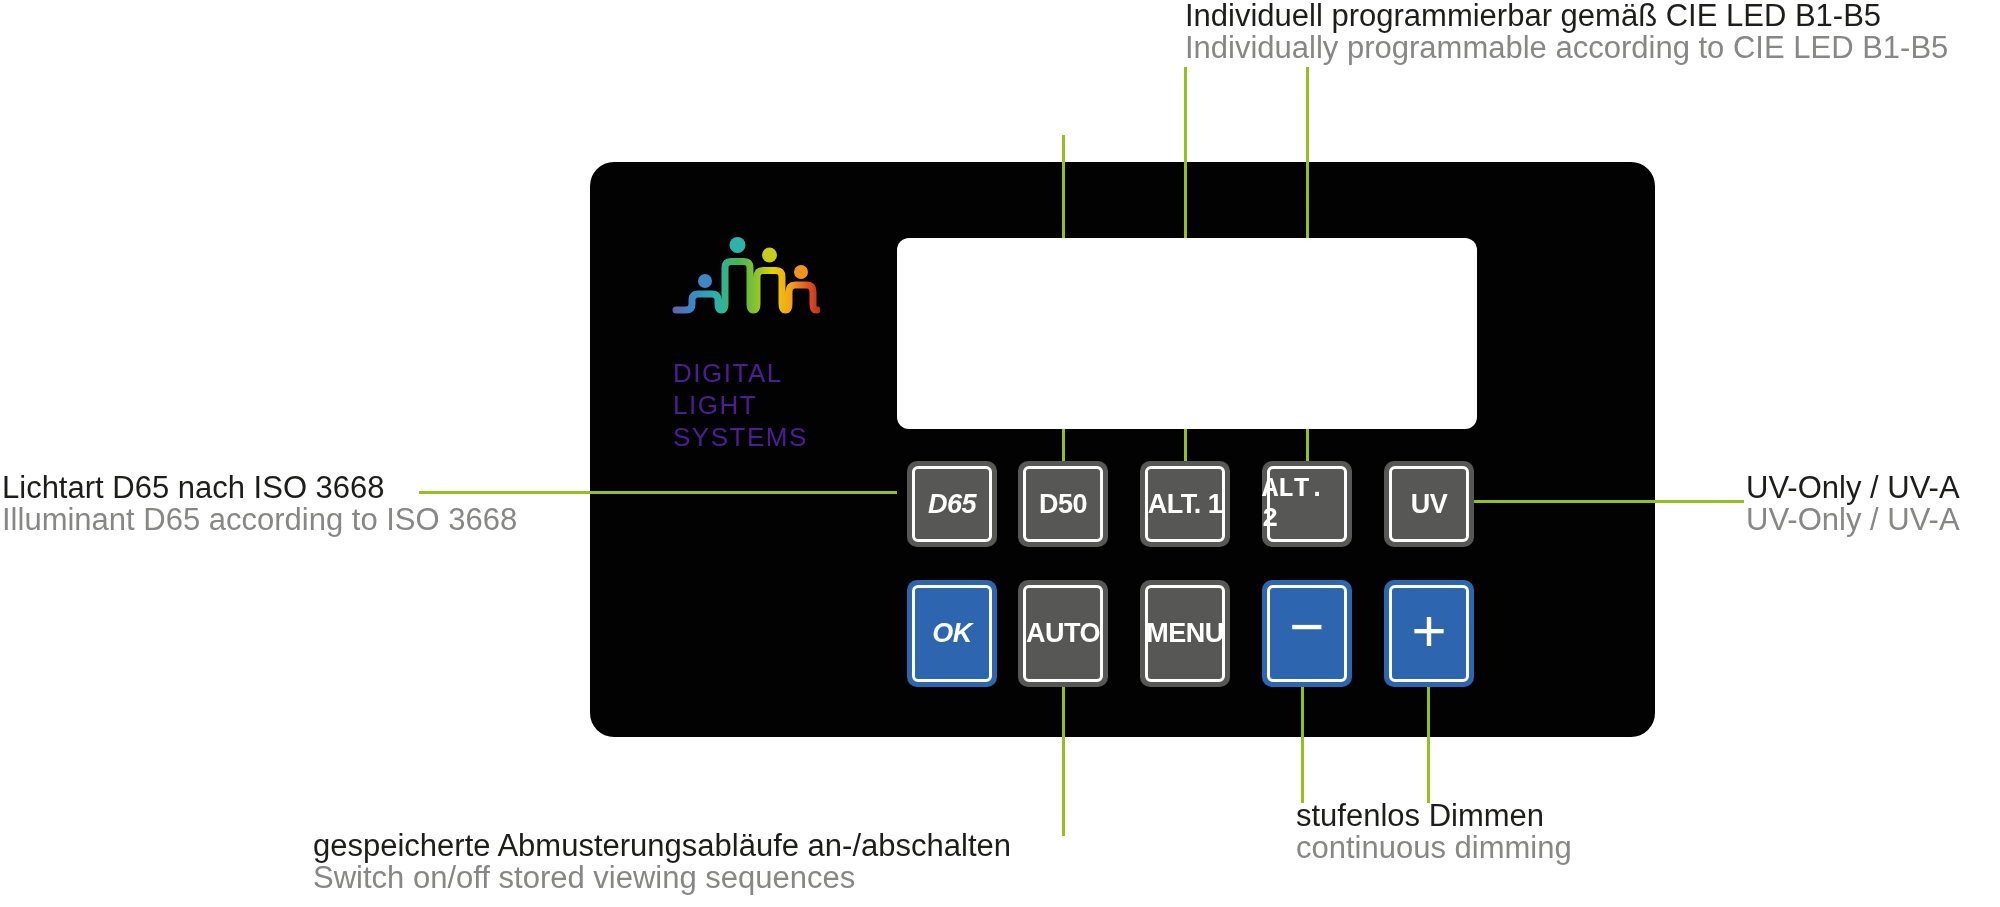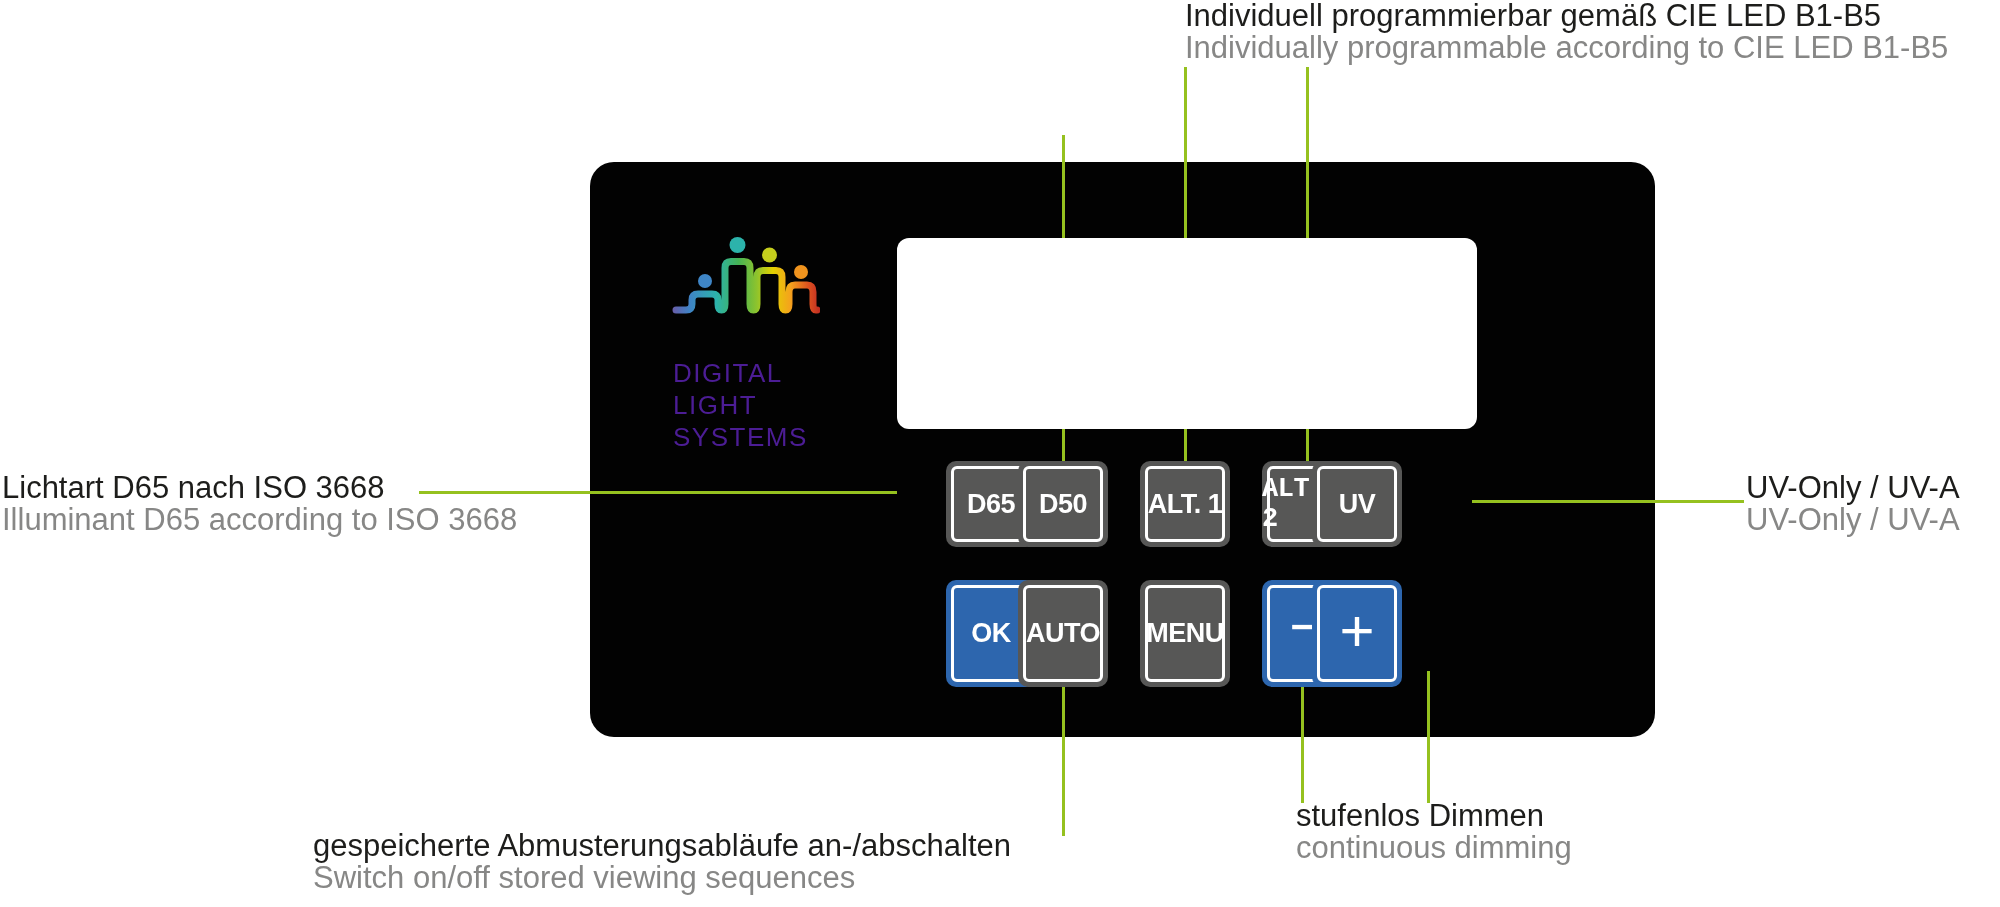--- a/index.html
+++ b/index.html
@@ -54,21 +54,21 @@
     cursor:pointer;
   }
   .btn::after{
     content:"";position:absolute;inset:5px;border:3px solid #ffffff;border-radius:6px;
     pointer-events:none;
   }
   .btn.gray{background:#575756;}
   .btn.blue{background:#2d66ae;}
   .row1{top:461px;height:86px;}
   .row2{top:580px;height:107px;}
-  .c1{left:946px;}.c2{left:1018px;}.c3{left:1140px;}.c4{left:1262px;font-family:Liberation Mono, monospace;}.c5{left:1312px;}
+  .c1{left:907px;font-style:italic;}.c2{left:1018px;}.c3{left:1140px;}.c4{left:1262px;font-family:Liberation Mono, monospace;}.c5{left:1384px;}
   .btn .glyph{font-size:60px;font-weight:400;letter-spacing:0;line-height:1;margin-top:-6px;}
 </style>
 </head>
 <body>
 
 <div id="stage">
 
   <div class="ann" id="ann-programmable">
     <span class="de">Individuell programmierbar gemäß CIE LED B1-B5</span>
     <span class="en">Individually programmable according to CIE LED B1-B5</span>

